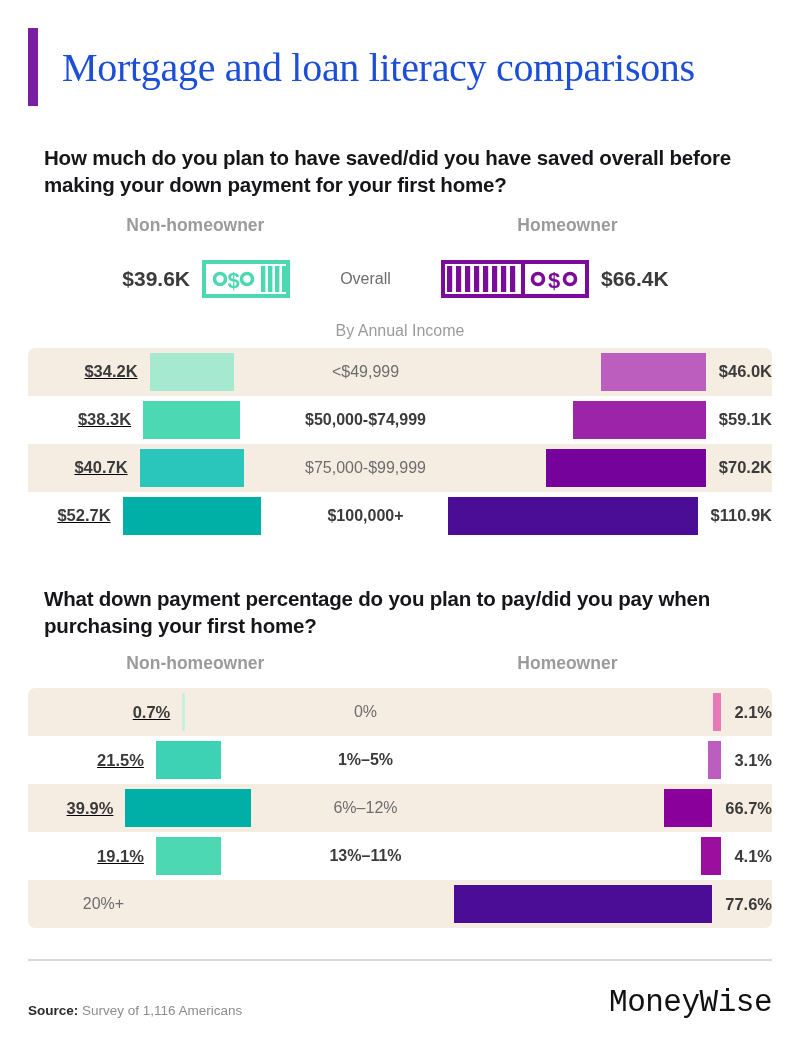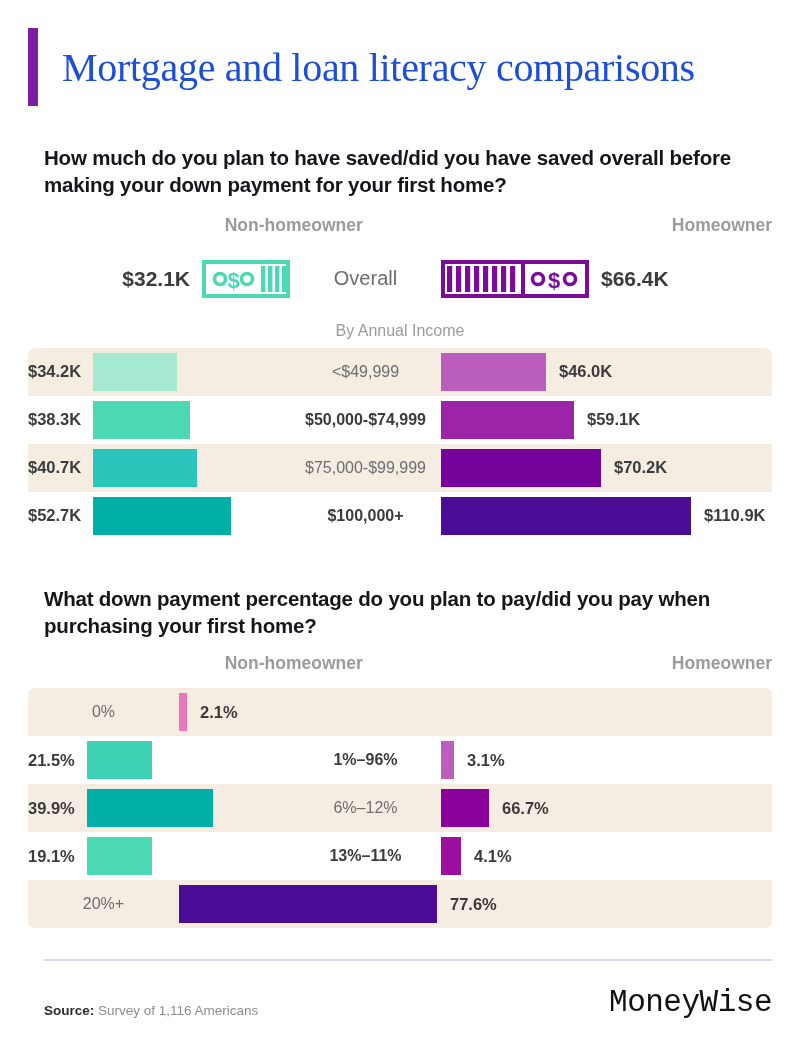--- a/index.html
+++ b/index.html
@@ -50,21 +50,21 @@
 
   .group-headers {
     display: flex;
     margin-top: 16px;
     padding: 0 28px;
   }
   .group-headers .gh {
     font-size: 17.5px;
     font-weight: 700;
     color: #9b9b9b;
-    text-align: right;
+    text-align: center;
   }
   .gh-left  { width: 45%; }
   .gh-right { width: 55%; }
 
   
   .overall-row {
     display: flex;
     align-items: center;
     margin-top: 16px;
     padding: 0 28px;
@@ -73,21 +73,21 @@
   .ov-left {
     flex: 0 0 262px;
     display: flex;
     align-items: center;
     justify-content: flex-end;
     gap: 12px;
   }
   .ov-mid {
     flex: 0 0 151px;
     text-align: center;
-    font-size: 20px;
+    font-size: 16px;
     color: #6d6d6d;
   }
   .ov-right {
     flex: 1;
     display: flex;
     align-items: center;
     gap: 12px;
   }
   .ov-val {
     font-size: 21px;
@@ -123,54 +123,56 @@
   }
   .rows-rounded .row:last-child {
     border-bottom-left-radius: 7px;
     border-bottom-right-radius: 7px;
   }
 
   .cell-left {
     flex: 0 0 262px;
     display: flex;
     align-items: center;
-    justify-content: flex-start;
+    justify-content: center;
     gap: 12px;
+    text-decoration: underline;
   }
   .cell-mid {
     flex: 0 0 151px;
     text-align: center;
     font-size: 16px;
     white-space: nowrap;
   }
   .cell-right {
     flex: 1;
     display: flex;
     align-items: center;
     gap: 13px;
+    justify-content: flex-end;
   }
 
   .bar {
     height: 38px;
     flex: 0 0 auto;
   }
   .val {
     font-size: 16.5px;
     font-weight: 700;
     color: #3b3b3b;
     white-space: nowrap;
   }
 
   .mid-label        { color: #6d6d6d; font-weight: 400; }
   .mid-label.strong { color: #3b3b3b; font-weight: 700; }
 
   
   .footer {
     position: absolute;
-    left: 44px;
+    left: 28px;
     right: 28px;
     bottom: 22px;
   }
   .footer-rule {
     height: 2px;
     background: #E3D3E8;
     margin-bottom: 26px;
   }
   .footer-inner {
     display: flex;
@@ -202,21 +204,21 @@
 
   <div class="section-question">How much do you plan to have saved/did you have saved overall before making your down payment for your first home?</div>
 
   <div class="group-headers">
     <div class="gh gh-left">Non-homeowner</div>
     <div class="gh gh-right">Homeowner</div>
   </div>
 
   <div class="overall-row">
     <div class="ov-left">
-      <span class="ov-val">$32.1K</span>
+      <span class="ov-val">$39.6K</span>
       <span>
         <svg class="note" width="88" height="38" viewBox="0 0 88 38">
           <rect x="2" y="2" width="84" height="34" fill="none" stroke="#4DD8B4" stroke-width="4"></rect>
           <rect x="6" y="6" width="49" height="26" fill="#ffffff"></rect>
           <circle cx="18" cy="19" r="5.5" fill="none" stroke="#4DD8B4" stroke-width="3.6"></circle>
           <circle cx="45" cy="19" r="5.5" fill="none" stroke="#4DD8B4" stroke-width="3.6"></circle>
           <text x="31.5" y="28" font-family="Liberation Sans, sans-serif" font-size="22" font-weight="700" fill="#4DD8B4" text-anchor="middle">$</text>
           <rect x="59" y="6" width="4.4" height="26" fill="#4DD8B4"></rect>
           <rect x="66" y="6" width="4.4" height="26" fill="#4DD8B4"></rect>
           <rect x="73" y="6" width="4.4" height="26" fill="#4DD8B4"></rect>
@@ -316,36 +318,40 @@
   <div class="section-question">What down payment percentage do you plan to pay/did you pay when purchasing your first home?</div>
 
   <div class="group-headers" style="margin-top:14px;">
     <div class="gh gh-left">Non-homeowner</div>
     <div class="gh gh-right">Homeowner</div>
   </div>
 
   <div class="rows rows-rounded" style="margin-top:14px;">
 
     <div class="row alt">
+      <div class="cell-left">
+        <span class="val">0.7%</span>
+        <span class="bar" style="width:3px;background:#C8F0DE;"></span>
+      </div>
       <div class="cell-mid">
         <span class="mid-label">0%</span>
       </div>
       <div class="cell-right">
         <span class="bar" style="width:8px;background:#E878B8;"></span>
         <span class="val">2.1%</span>
       </div>
     </div>
 
     <div class="row">
       <div class="cell-left">
         <span class="val">21.5%</span>
         <span class="bar" style="width:65px;background:#3ED2B4;"></span>
       </div>
       <div class="cell-mid">
-        <span class="mid-label strong">1%–96%</span>
+        <span class="mid-label strong">1%–5%</span>
       </div>
       <div class="cell-right">
         <span class="bar" style="width:13px;background:#BC5EBE;"></span>
         <span class="val">3.1%</span>
       </div>
     </div>
 
     <div class="row alt">
       <div class="cell-left">
         <span class="val">39.9%</span>

